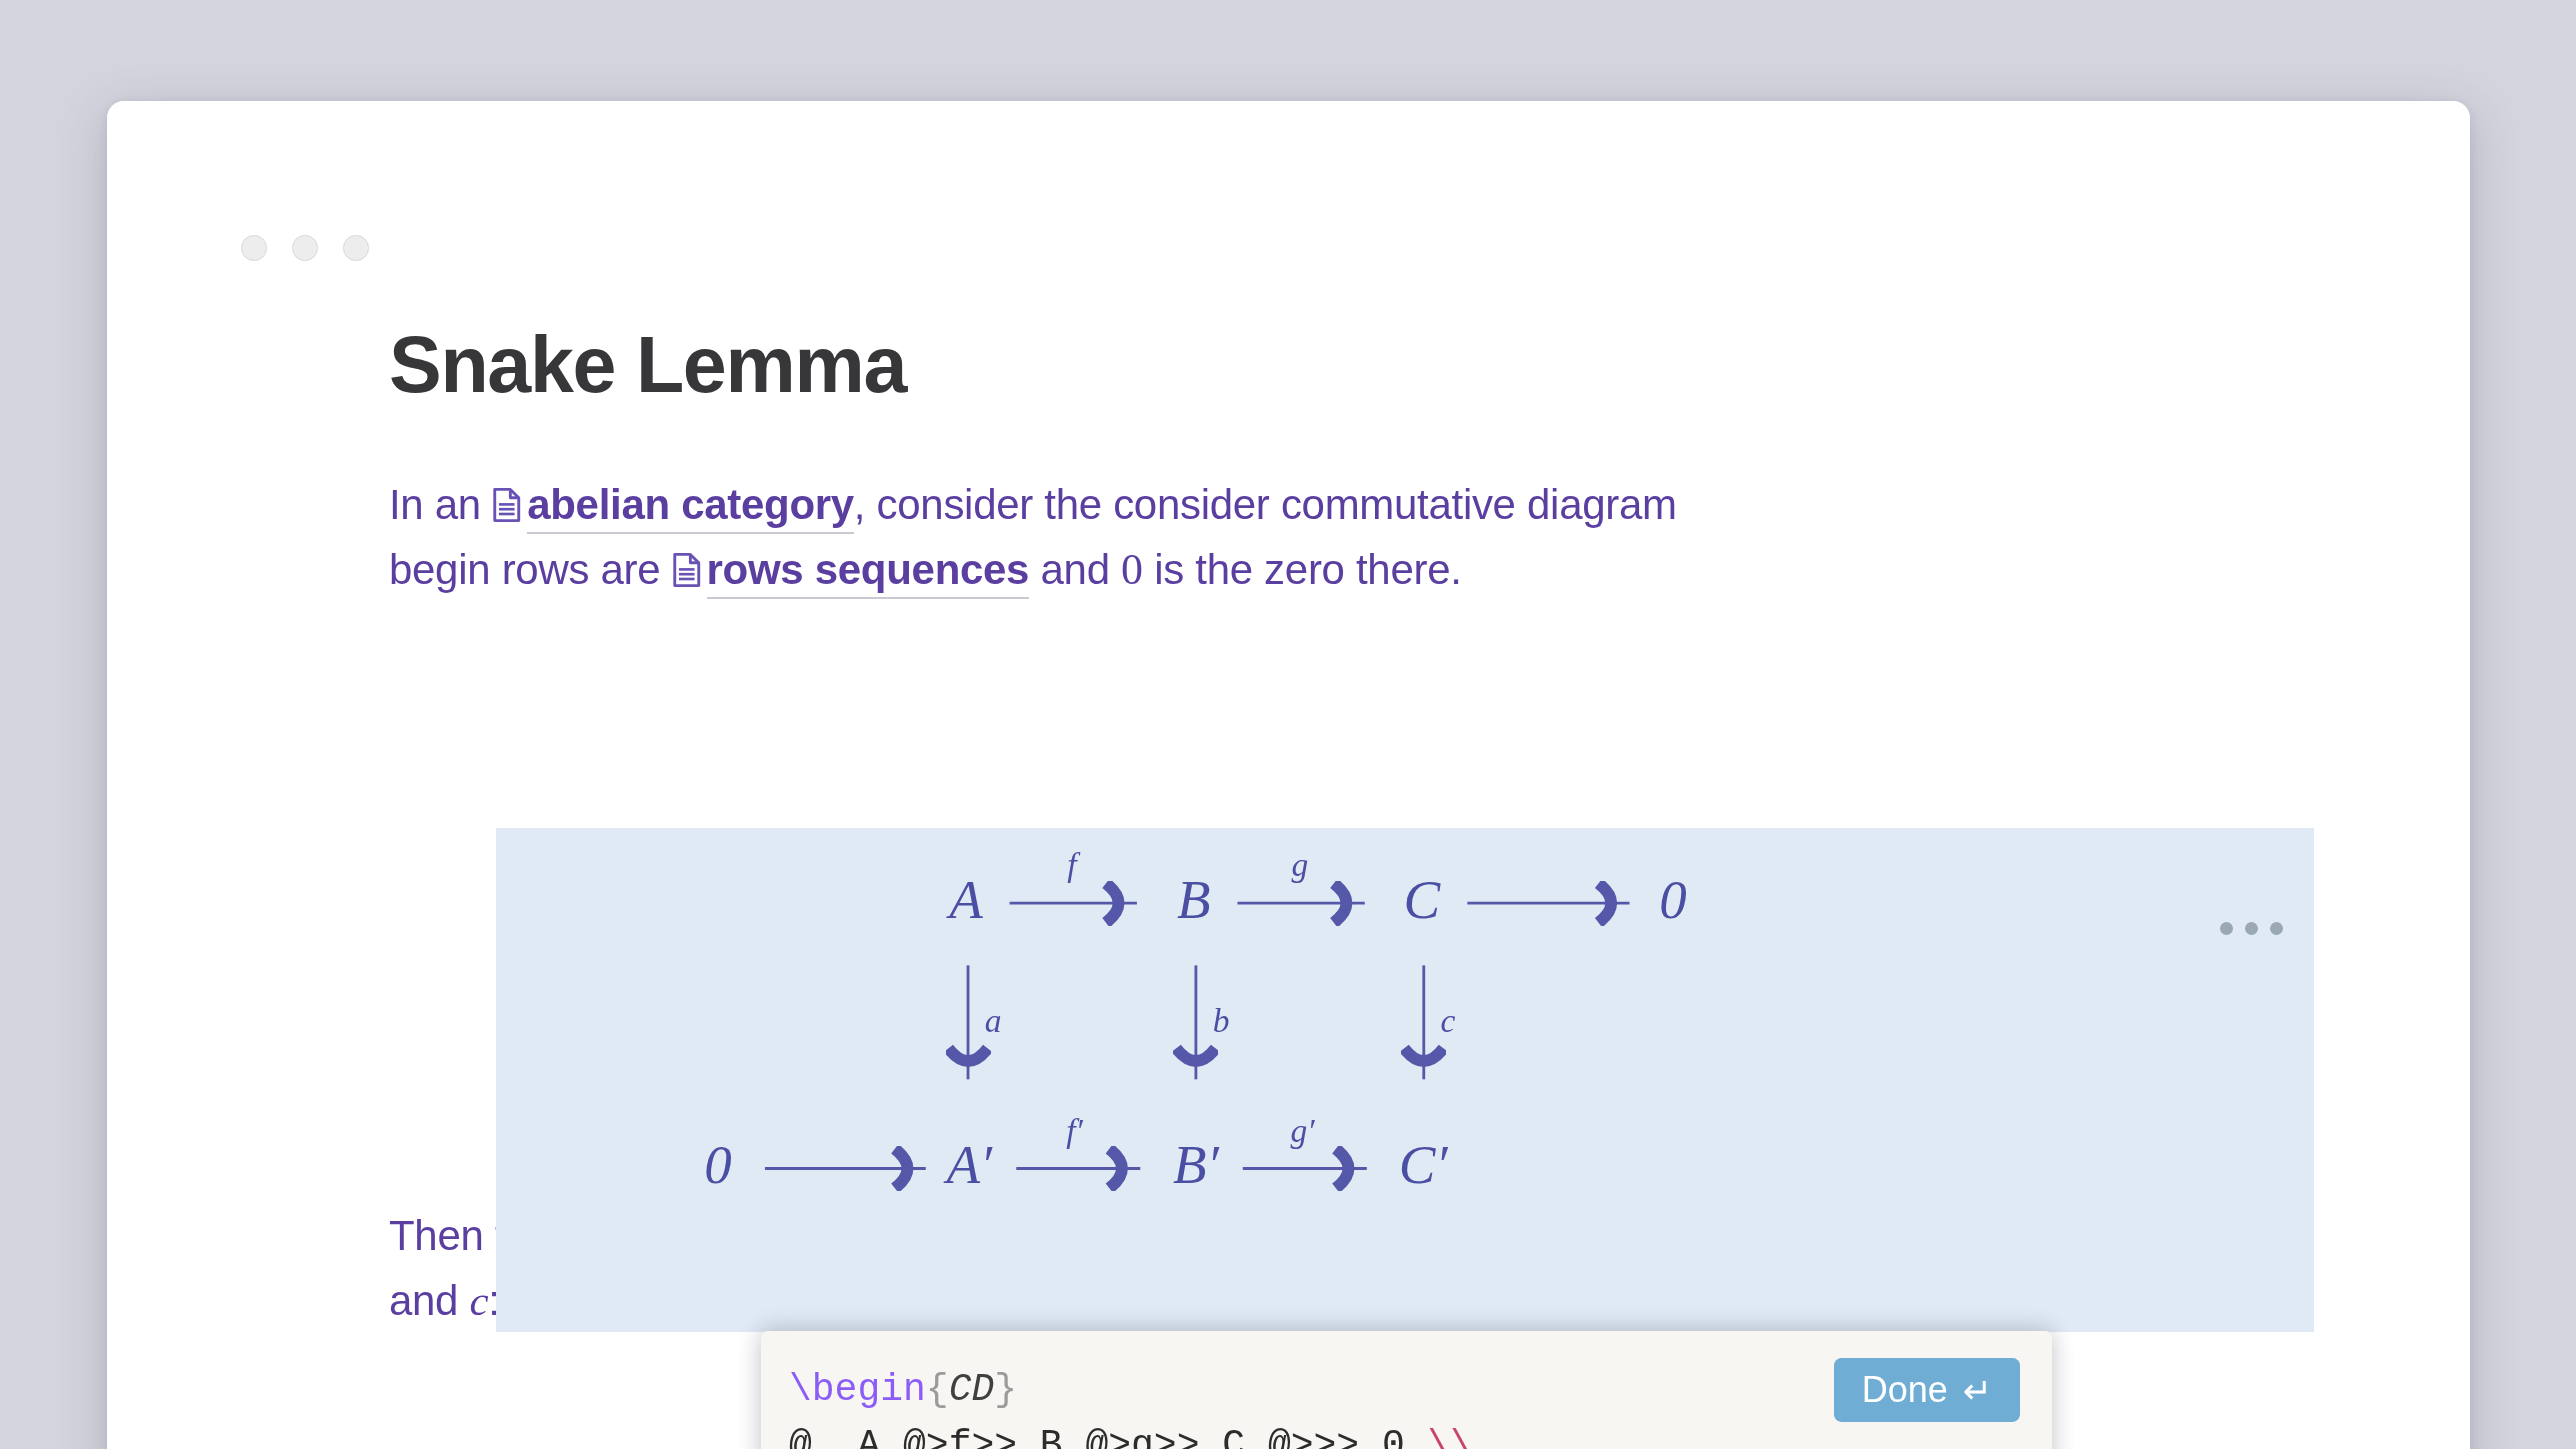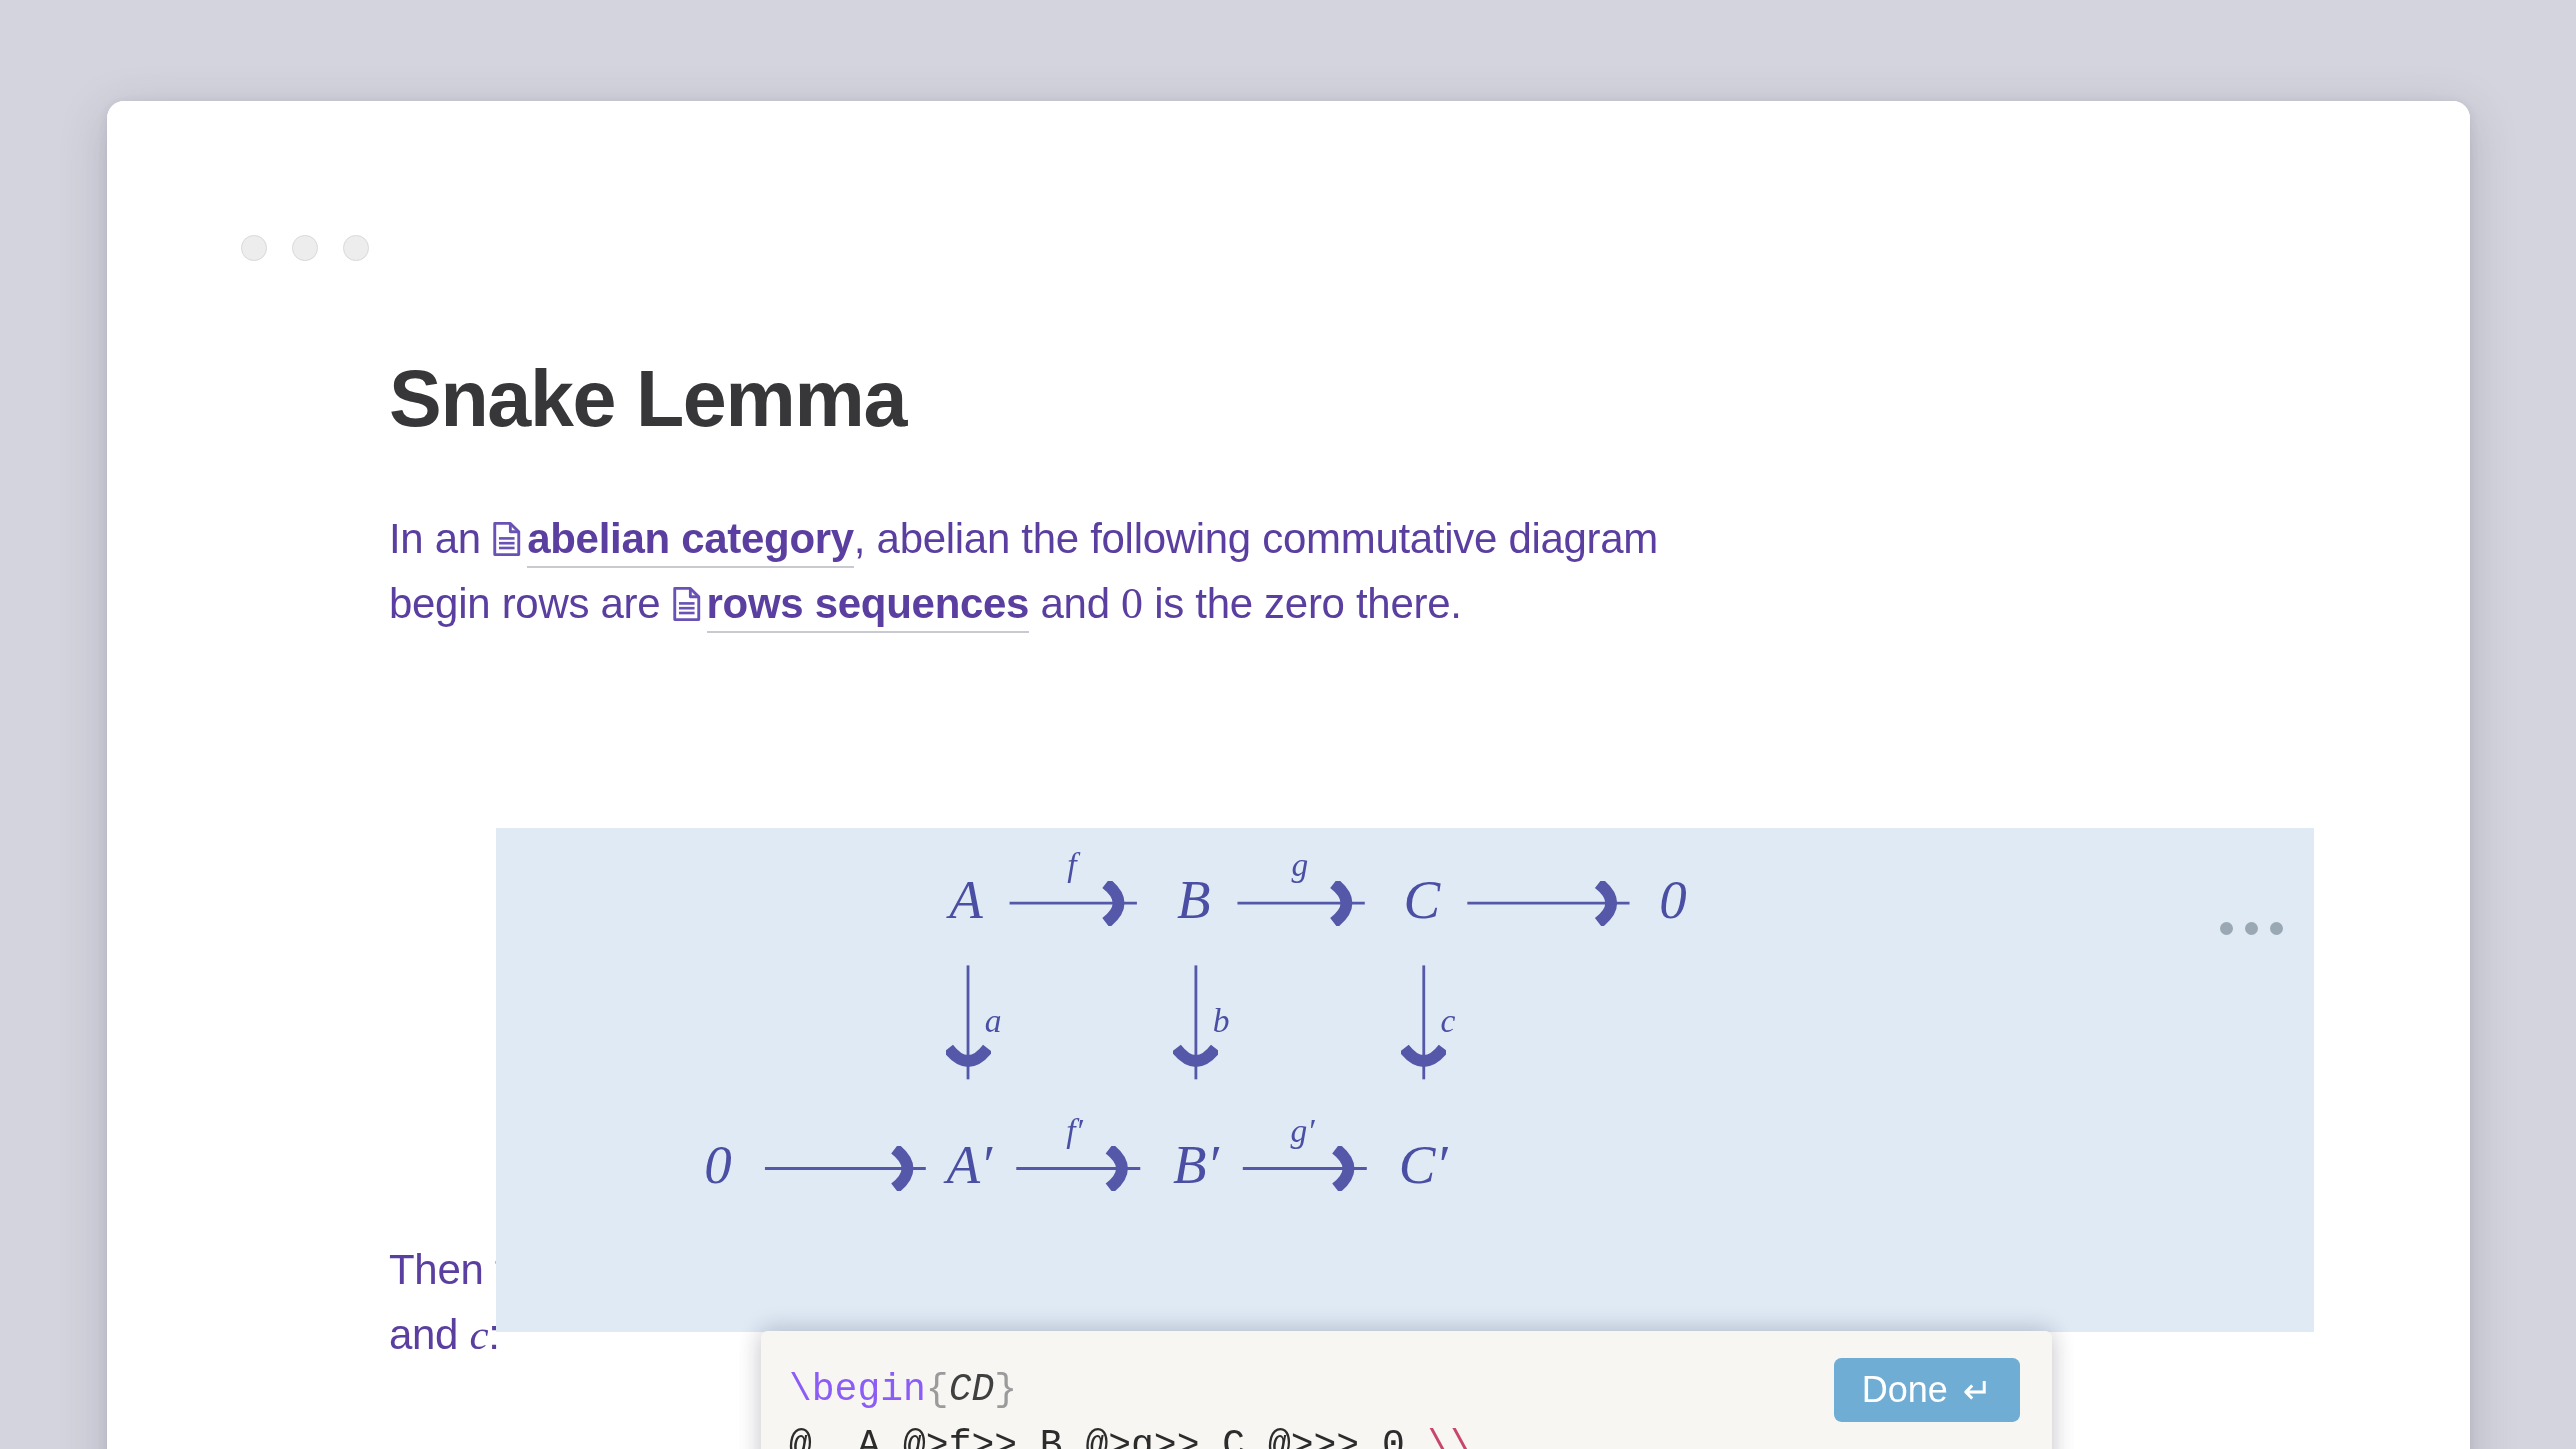--- a/index.html
+++ b/index.html
@@ -58,21 +58,20 @@
     width: 1959px;
   }
 
   .doc-title {
     font-size: 79px;
     font-weight: bold;
     color: #37373a;
     letter-spacing: -1.3px;
     line-height: 1.1;
     white-space: nowrap;
-    margin-top: 34px;
   }
 
   .para {
     margin-top: 64px;
     font-size: 42px;
     line-height: 1.52;
     color: #5a3fa0;
     letter-spacing: -0.3px;
   }
   .para.tail { margin-top: 62px; }
@@ -210,21 +209,21 @@
   <div class="doc">
 
     <h1 class="doc-title">Snake Lemma</h1>
 
     <p class="para"><span>In an </span><span class="file-icon"><svg viewBox="0 0 24 30" width="29.5" height="36">
             <path d="M2 2 H15 L22 9 V28 H2 Z" fill="#ffffff" stroke="#6a52b5" stroke-width="2.4" stroke-linejoin="round"></path>
             <path d="M15 2 V9 H22" fill="none" stroke="#6a52b5" stroke-width="2.4" stroke-linejoin="round"></path>
             <line x1="5.5" y1="14.5" x2="18.5" y2="14.5" stroke="#6a52b5" stroke-width="2.2"></line>
             <line x1="5.5" y1="18.5" x2="18.5" y2="18.5" stroke="#6a52b5" stroke-width="2.2"></line>
             <line x1="5.5" y1="22.5" x2="18.5" y2="22.5" stroke="#6a52b5" stroke-width="2.2"></line>
-          </svg></span><a class="doclink" href="#">abelian category</a><span>, abelian the following commutative diagram</span><br><span>begin rows are </span><span class="file-icon"><svg viewBox="0 0 24 30" width="29.5" height="36">
+          </svg></span><a class="doclink" href="#">abelian category</a><span>, consider the consider commutative diagram</span><br><span>begin rows are </span><span class="file-icon"><svg viewBox="0 0 24 30" width="29.5" height="36">
             <path d="M2 2 H15 L22 9 V28 H2 Z" fill="#ffffff" stroke="#6a52b5" stroke-width="2.4" stroke-linejoin="round"></path>
             <path d="M15 2 V9 H22" fill="none" stroke="#6a52b5" stroke-width="2.4" stroke-linejoin="round"></path>
             <line x1="5.5" y1="14.5" x2="18.5" y2="14.5" stroke="#6a52b5" stroke-width="2.2"></line>
             <line x1="5.5" y1="18.5" x2="18.5" y2="18.5" stroke="#6a52b5" stroke-width="2.2"></line>
             <line x1="5.5" y1="22.5" x2="18.5" y2="22.5" stroke="#6a52b5" stroke-width="2.2"></line>
           </svg></span><a class="doclink" href="#">rows sequences</a><span> and </span><span class="num0">0</span><span> is the zero there.</span></p>
 
     <div style="height:537px"></div>
 
     <p class="para tail"><span>Then there</span><span style="display:inline-block;width:932px"></span><span>s of </span><span class="mathit">a</span><span>, </span><span class="mathit">b</span><span>,</span><br><span>and </span><span class="mathit">c</span><span>:</span></p>

